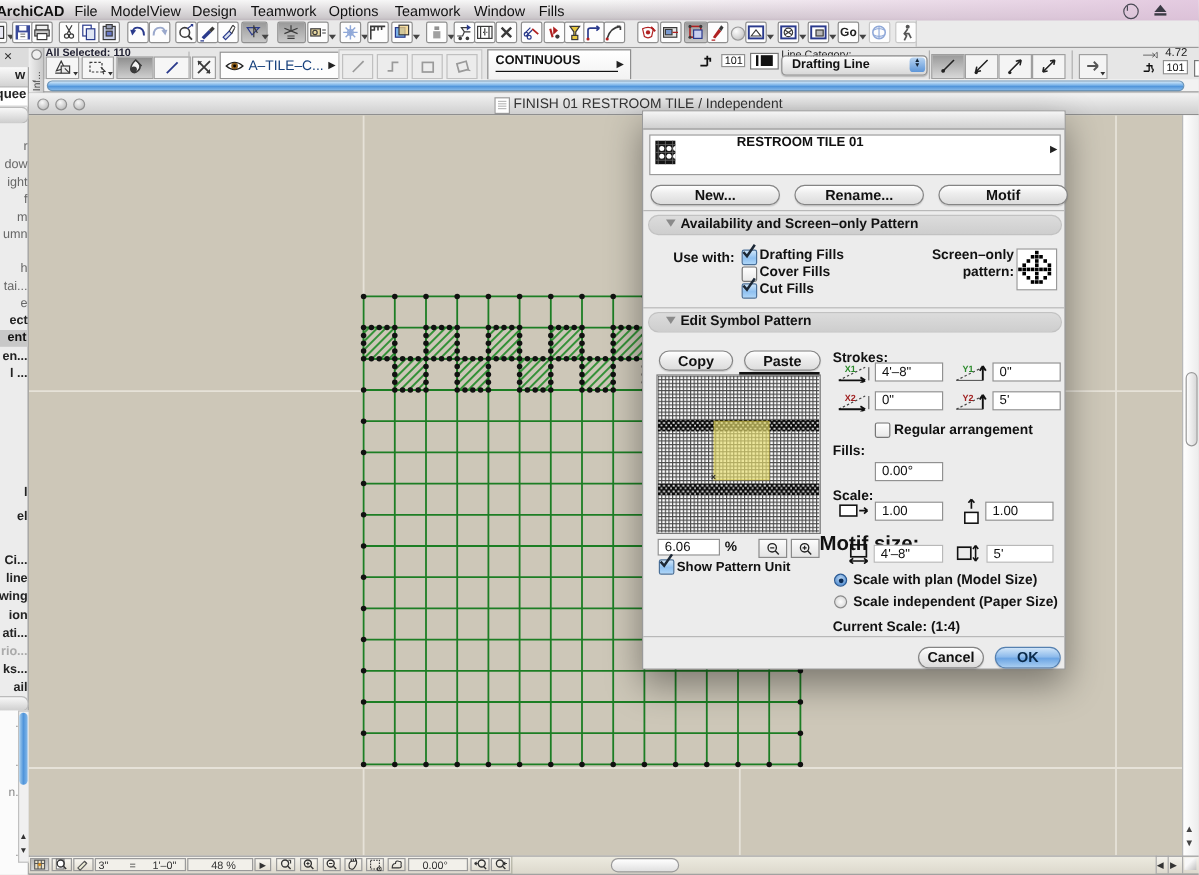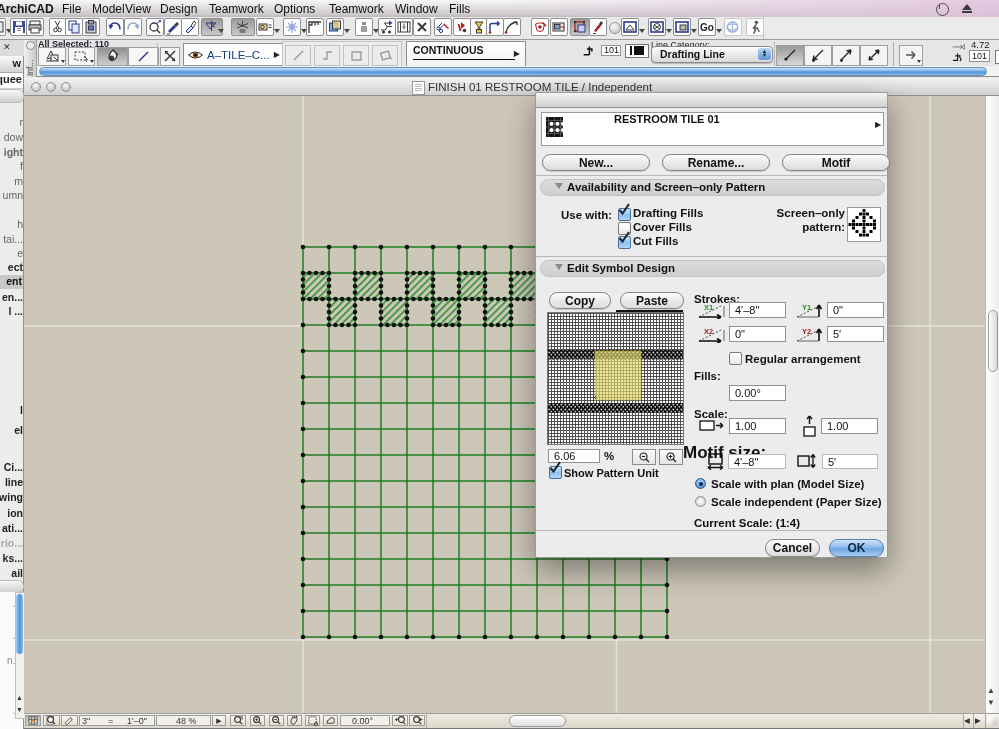--- a/index.html
+++ b/index.html
@@ -421,21 +421,21 @@
 <div class="abs" style="left:0;top:56px;width:24px;height:673px;background:#ececec;border-right:1px solid #8f8f8f;box-sizing:border-box;"></div>
 <div class="abs" style="left:0;top:56px;width:23px;height:16px;background:linear-gradient(#fafafa,#d2d2d2);border-bottom:1px solid #aaa;">
     <span style="position:absolute;right:2px;top:1px;font-size:11px;font-weight:bold;color:#222;">w</span>
   </div>
 <div class="abs" style="left:0;top:73px;width:23px;height:15px;background:#fff;border-bottom:1px solid #ccc;">
     <span style="position:absolute;right:1px;top:0px;font-size:11px;font-weight:bold;color:#222;">quee</span>
   </div>
 <div class="abs" style="left:0;top:89px;width:23px;height:12px;background:linear-gradient(#f8f8f8,#cfcfcf);border-radius:0 6px 6px 0;border:1px solid #bbb;border-left:none;"></div>
 <div class="abs" style="right:976px;top:116px;font-size:10.5px;font-weight:normal;color:#666;white-space:nowrap;">r</div>
 <div class="abs" style="right:976px;top:131px;font-size:10.5px;font-weight:normal;color:#666;white-space:nowrap;">dow</div>
-<div class="abs" style="right:976px;top:146px;font-size:10.5px;font-weight:bold;color:#666;white-space:nowrap;text-align:right;">ight</div>
+<div class="abs" style="right:976px;top:146px;font-size:10.5px;font-weight:normal;color:#666;white-space:nowrap;text-align:right;">ight</div>
 <div class="abs" style="right:976px;top:160px;font-size:10.5px;font-weight:normal;color:#666;white-space:nowrap;">f</div>
 <div class="abs" style="right:976px;top:175px;font-size:10.5px;font-weight:normal;color:#666;white-space:nowrap;">m</div>
 <div class="abs" style="right:976px;top:189px;font-size:10.5px;font-weight:normal;color:#666;white-space:nowrap;">umn</div>
 <div class="abs" style="right:976px;top:218px;font-size:10.5px;font-weight:normal;color:#666;white-space:nowrap;">h</div>
 <div class="abs" style="right:976px;top:233px;font-size:10.5px;font-weight:normal;color:#666;white-space:nowrap;">tai...</div>
 <div class="abs" style="right:976px;top:247px;font-size:10.5px;font-weight:normal;color:#666;white-space:nowrap;">e</div>
 <div class="abs" style="right:976px;top:261px;font-size:10.5px;font-weight:bold;color:#222;white-space:nowrap;">ect</div>
 <div class="abs" style="right:976px;top:291px;font-size:10.5px;font-weight:bold;color:#222;white-space:nowrap;">en...</div>
 <div class="abs" style="right:976px;top:305px;font-size:10.5px;font-weight:bold;color:#222;white-space:nowrap;">l ...</div>
 <div class="abs" style="right:976px;top:404px;font-size:10.5px;font-weight:bold;color:#222;white-space:nowrap;">l</div>
@@ -958,21 +958,21 @@
       <rect x="8.5" y="23.0" width="3" height="3" fill="#000"></rect>
       <rect x="15.5" y="23.0" width="3" height="3" fill="#000"></rect>
       <rect x="22.5" y="23.0" width="3" height="3" fill="#000"></rect>
       <rect x="12.0" y="26.5" width="3" height="3" fill="#000"></rect>
       <rect x="15.5" y="26.5" width="3" height="3" fill="#000"></rect>
       <rect x="19.0" y="26.5" width="3" height="3" fill="#000"></rect>
     </svg>
 <div class="abs" style="left:0;top:163px;width:100%;height:1px;background:#b8b8b8;"></div>
 <div class="abs" style="left:4px;top:167px;width:345px;height:17px;background:linear-gradient(#dcdcdc,#cecece);border-radius:9px;border:1px solid #c2c2c2;box-sizing:border-box;"></div>
 <div class="abs" style="left:19px;top:171px;width:0;height:0;border-left:4.5px solid transparent;border-right:4.5px solid transparent;border-top:6px solid #8a8a8a;"></div>
-<div class="abs" style="left:31px;top:169px;font-size:11.5px;font-weight:bold;color:#111;">Edit Symbol Design</div>
+<div class="abs" style="left:31px;top:169px;font-size:11.5px;font-weight:bold;color:#111;">Edit Symbol Pattern</div>
 <div class="pill" style="left:13px;top:199px;width:60px;height:15px;">Copy</div>
 <div class="pill" style="left:84px;top:199px;width:62px;height:15px;">Paste</div>
 <div class="abs" style="left:80px;top:217px;width:67px;height:2.5px;background:#111;"></div>
 <div class="abs" style="left:12px;top:220px;width:135px;height:131px;background:#fff;outline:1px solid #777;overflow:hidden;"><svg width="135" height="131" viewBox="0 0 135 131">
         <defs>
           <pattern id="fg" width="3" height="3" patternUnits="userSpaceOnUse">
             <rect width="3" height="3" fill="#fdfdfd"></rect>
             <rect width="0.95" height="3" fill="#4a4a4a"></rect>
             <rect width="3" height="0.95" fill="#4a4a4a"></rect>
           </pattern>

